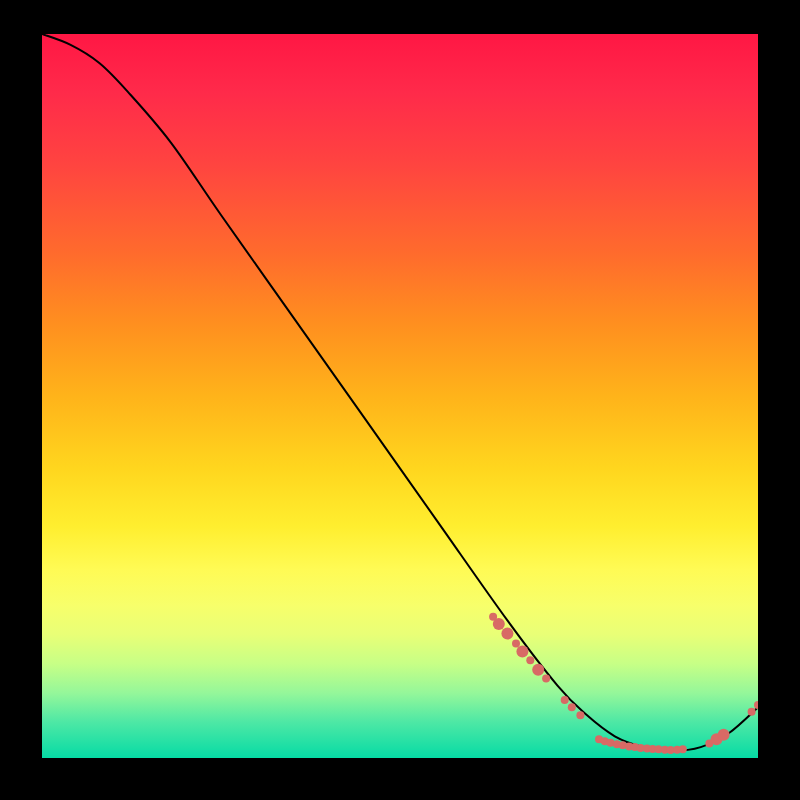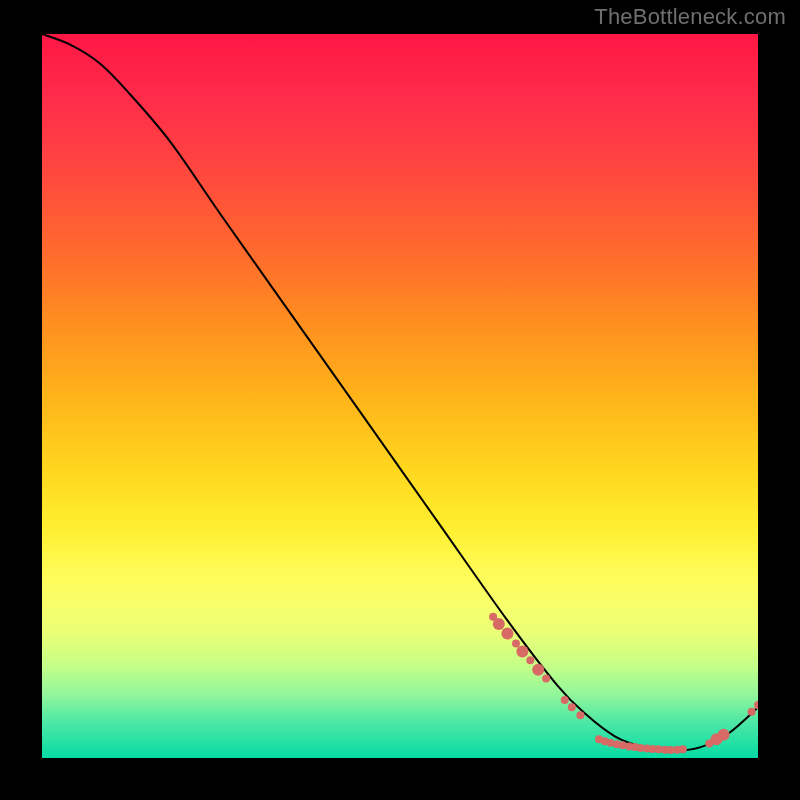--- a/index.html
+++ b/index.html
@@ -70,21 +70,20 @@
     stroke: #000;
     stroke-width: 2;
     stroke-linecap: round;
     stroke-linejoin: round;
   }
 </style>
 </head>
 <body>
 
 <div class="frame">
-  <div class="watermark">TheBottleneck.com</div>
 
   <div class="plot">
     <div class="gradient"></div>
     <svg class="overlay" viewBox="0 0 716 724" preserveAspectRatio="none">
       <path id="curve-path" class="curve" d="M 0.0 0.0 C 4.8 1.8, 19.1 6.0, 28.6 10.9 C 38.2 15.7, 47.7 21.1, 57.3 29.0 C 66.8 36.8, 74.0 44.6, 85.9 57.9 C 97.9 71.2, 113.4 88.1, 128.9 108.6 C 144.4 129.1, 158.7 152.0, 179.0 181.0 C 199.3 210.0, 226.7 248.6, 250.6 282.4 C 274.5 316.1, 298.3 349.9, 322.2 383.7 C 346.1 417.5, 369.9 451.3, 393.8 485.1 C 417.7 518.9, 445.1 558.7, 465.4 586.4 C 485.7 614.2, 502.4 635.9, 515.5 651.6 C 528.6 667.3, 534.6 672.1, 544.2 680.6 C 553.7 689.0, 563.3 696.8, 572.8 702.3 C 582.3 707.7, 591.9 710.7, 601.4 713.1 C 611.0 715.6, 620.5 716.8, 630.1 716.8 C 639.6 716.8, 649.2 716.2, 658.7 713.1 C 668.3 710.1, 677.8 705.3, 687.4 698.7 C 696.9 692.0, 711.2 677.5, 716.0 673.3"></path>
       <g id="points">
           <circle cx="451.1" cy="582.8" r="4" class="data-point"></circle>
           <circle cx="456.8" cy="590.1" r="6" class="data-point"></circle>
           <circle cx="465.4" cy="599.5" r="6" class="data-point"></circle>
           <circle cx="474.0" cy="609.6" r="4" class="data-point"></circle>

